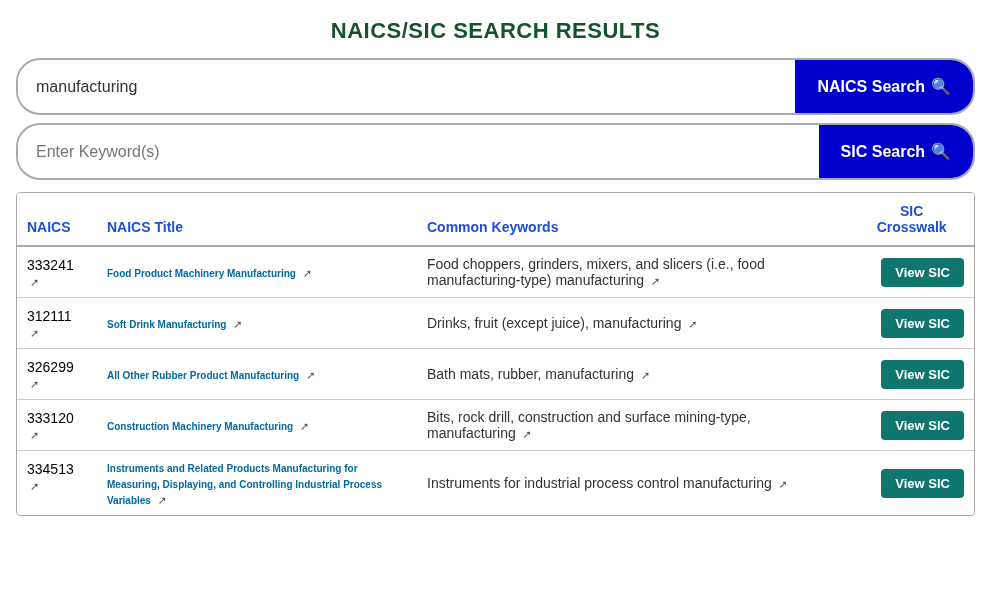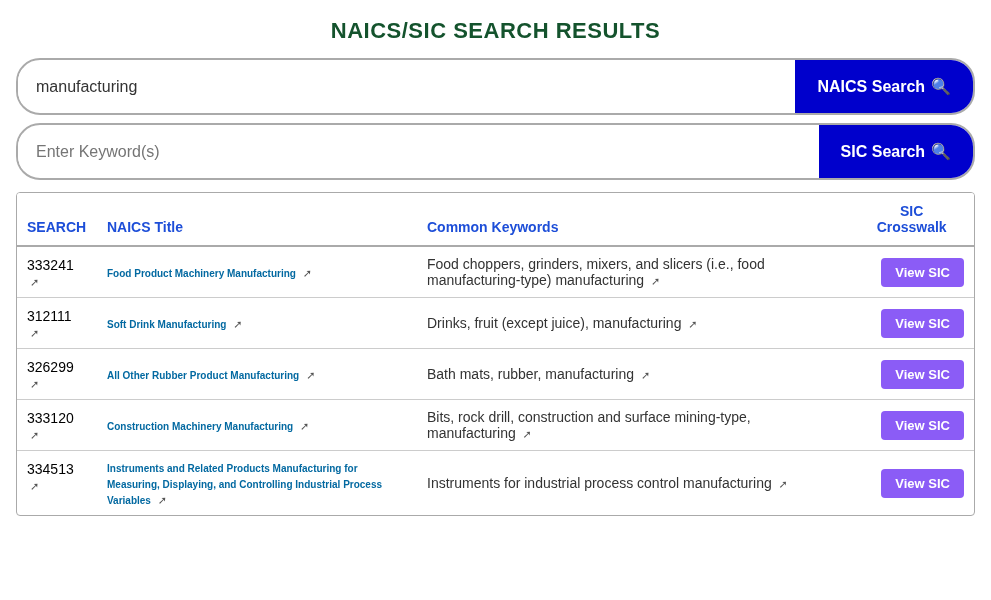--- a/index.html
+++ b/index.html
@@ -103,21 +103,21 @@
     .ext-link {
       font-size: 11px;
       color: #555;
       margin-left: 3px;
     }
     .keywords-cell {
       color: #333;
       font-size: 14px;
     }
     .view-sic-btn {
-      background: #8b5cf6;
+      background: #0f766e;
       color: #fff;
       border: none;
       padding: 7px 14px;
       border-radius: 4px;
       font-size: 13px;
       font-weight: bold;
       cursor: pointer;
       white-space: nowrap;
       margin-left: 22px;
     }
@@ -148,21 +148,21 @@
     <span>SIC Search</span>
     <span class="search-icon-unicode">🔍</span>
   </button>
 </div>
 
 <div class="table-container">
   <table>
     <thead>
       <tr>
         <th class="col-naics">
-          <span class="col-header">SEARCH</span>
+          <span class="col-header">NAICS</span>
         </th>
         <th class="col-title">
           <span class="col-header">NAICS Title</span>
         </th>
         <th class="col-keywords">
           <span class="col-header">Common Keywords</span>
         </th>
         <th class="col-sic sic-crosswalk-header">
           <span class="col-header">SIC<br>Crosswalk</span>
         </th>

